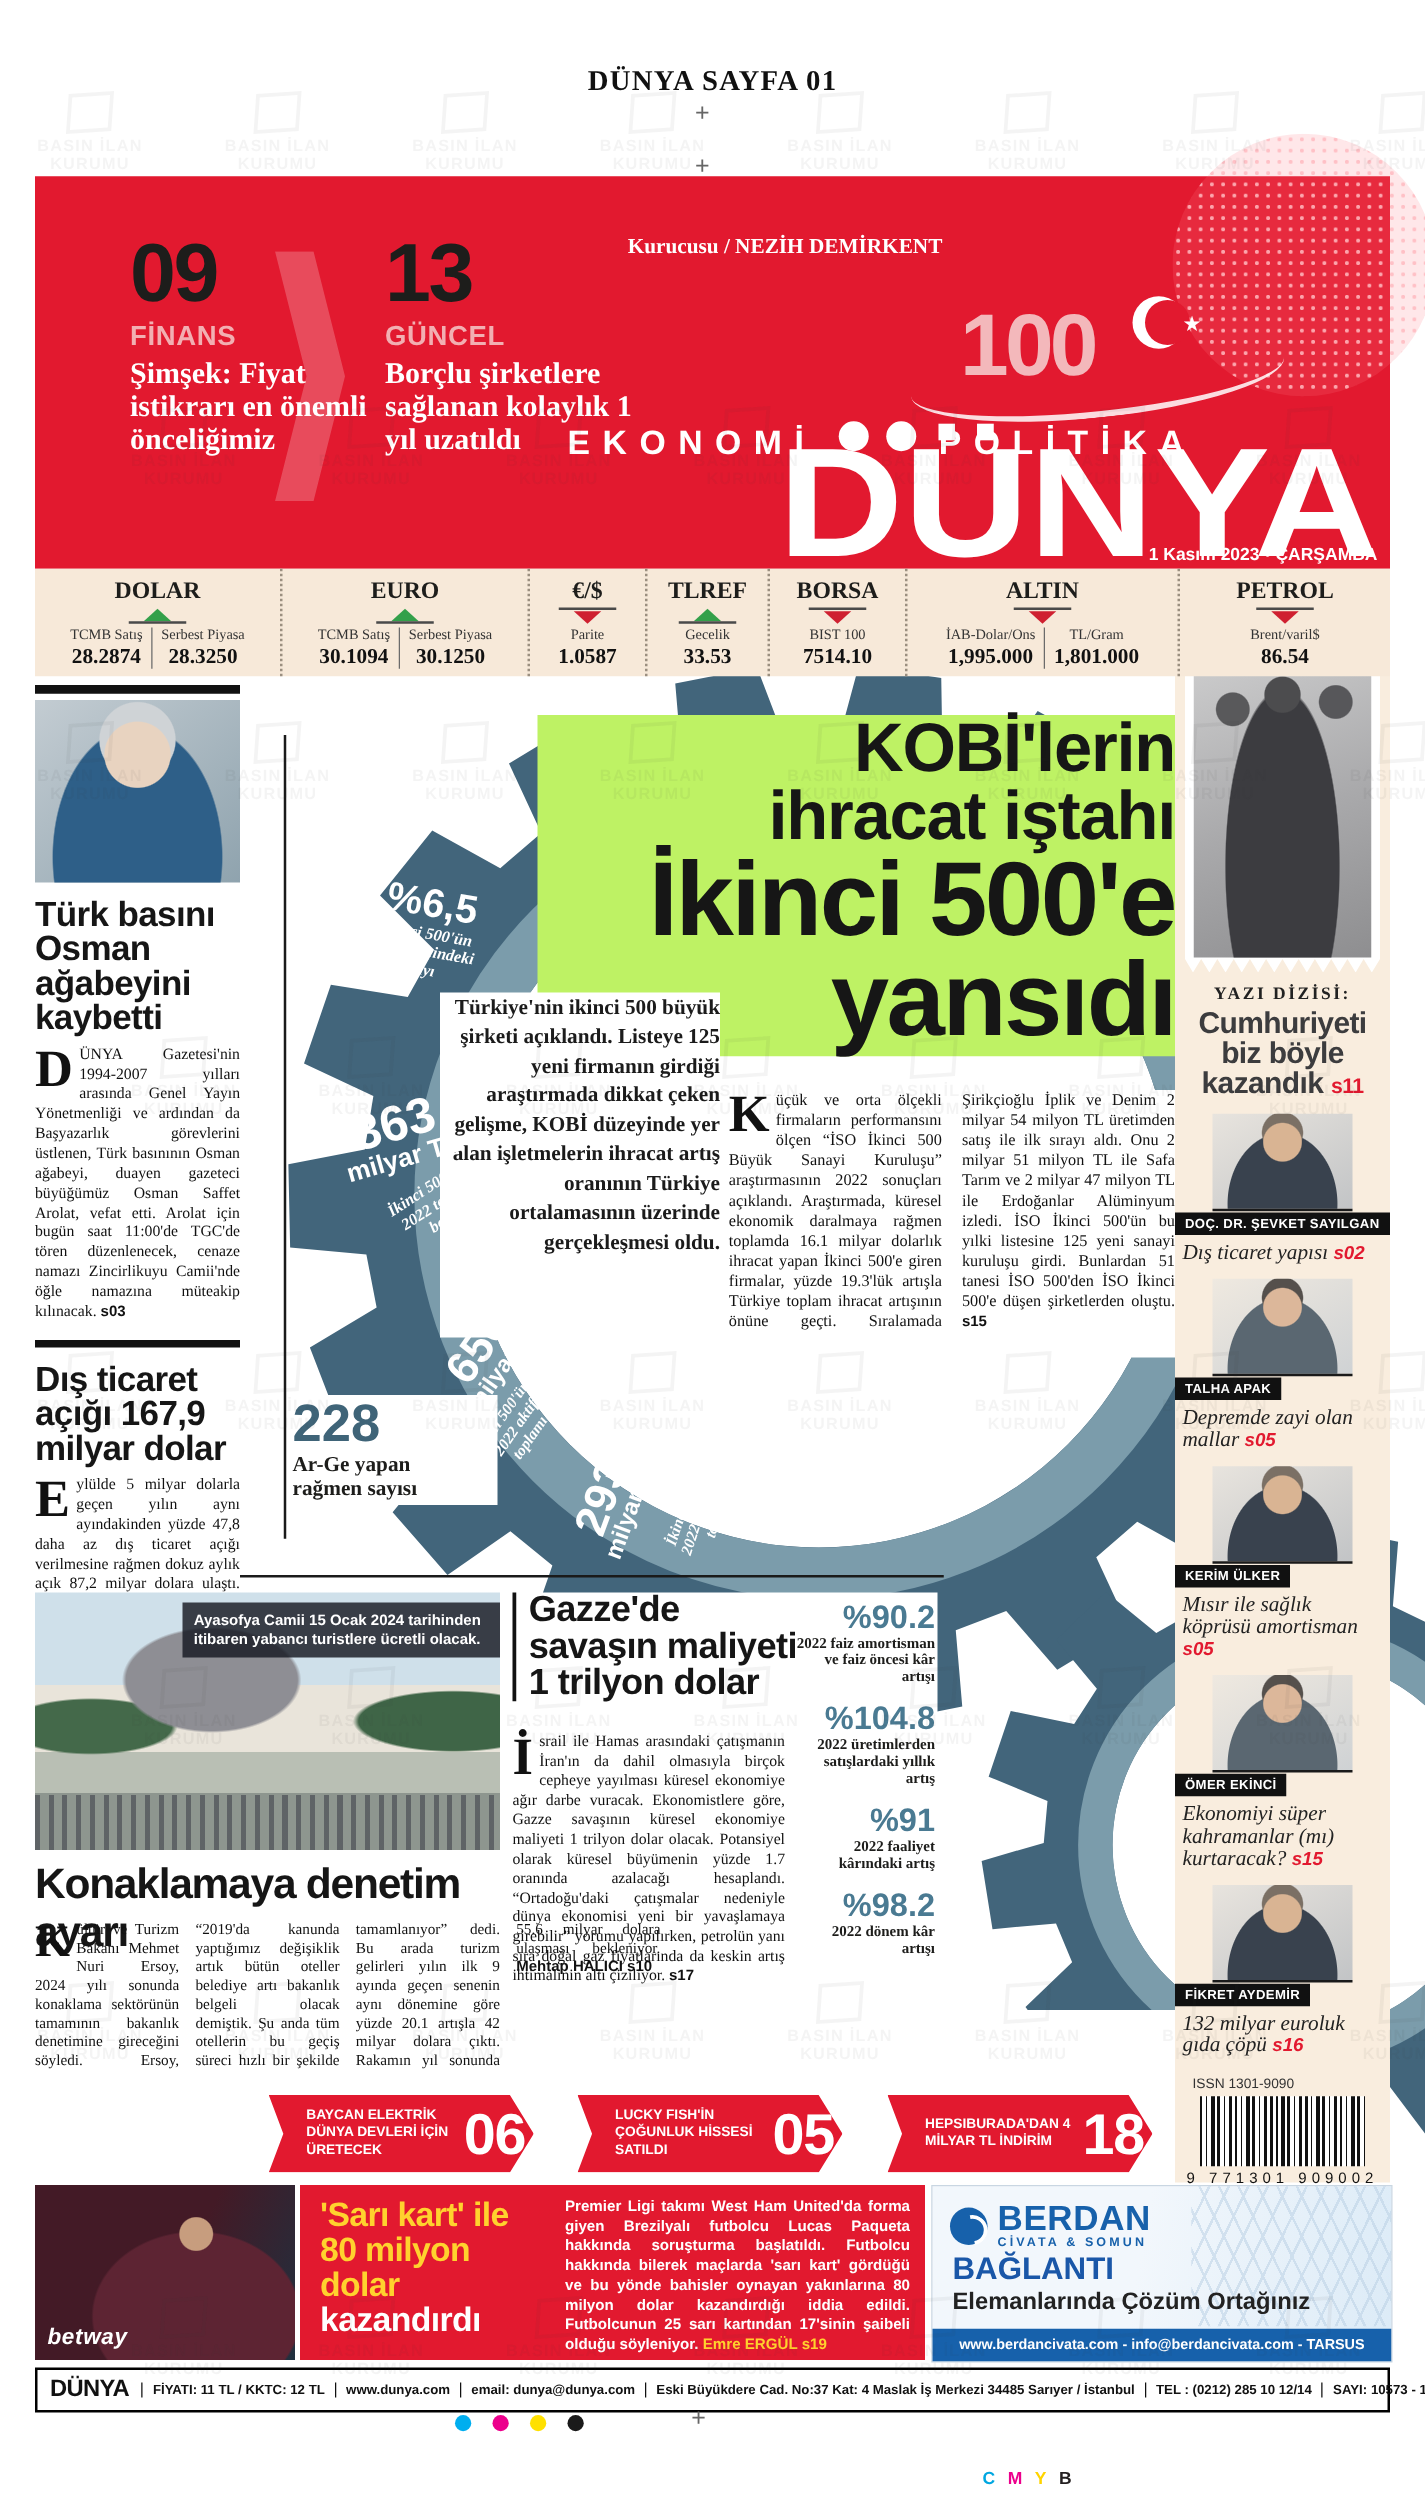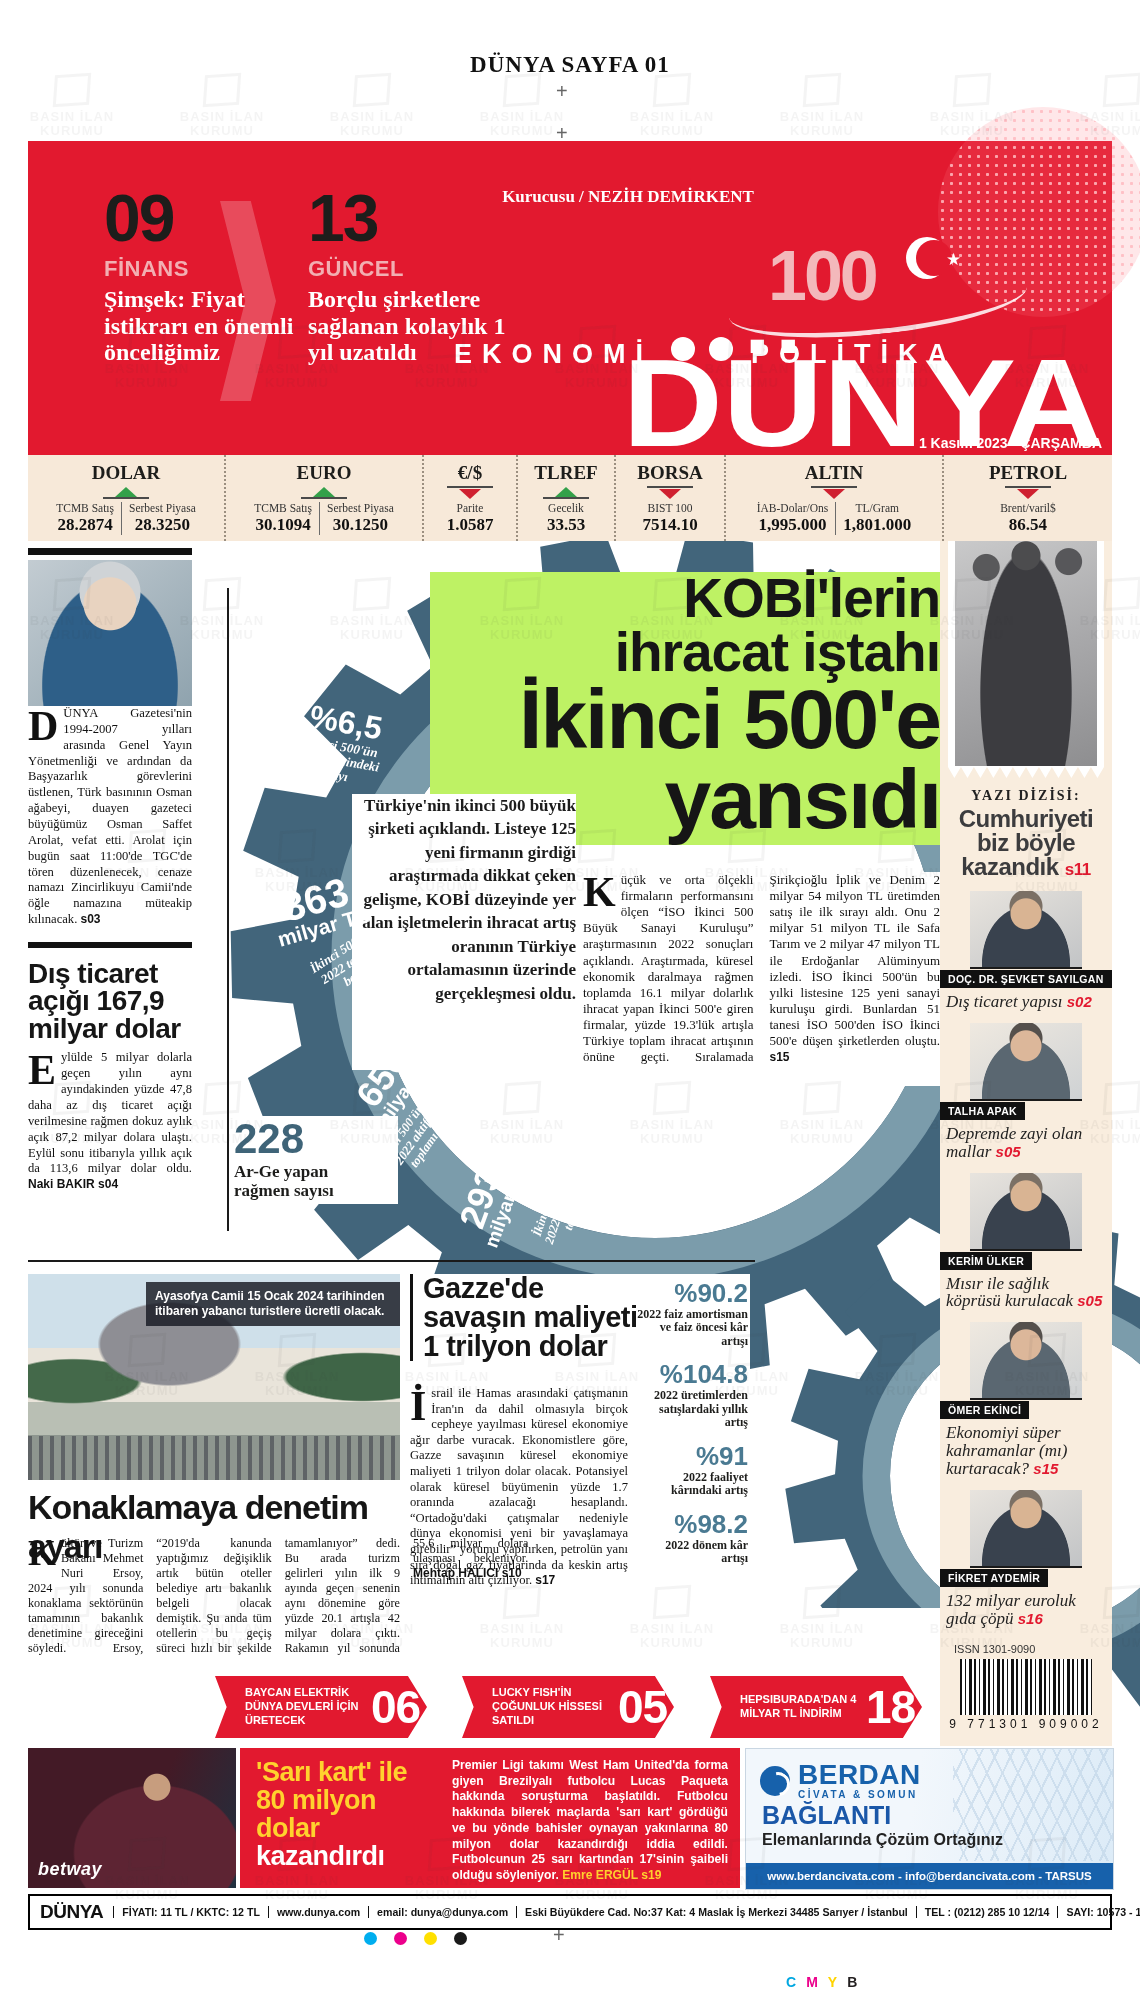--- a/index.html
+++ b/index.html
@@ -192,21 +192,21 @@
   .berdan::after{content:"";position:absolute;right:0;top:0;width:160px;height:112px;opacity:0.5;background:
     repeating-linear-gradient(64deg,transparent 0 12px,#b8cfe4 12px 14px),
     repeating-linear-gradient(116deg,transparent 0 12px,#b8cfe4 12px 14px);}
   .berdan-logo{position:absolute;left:14px;top:12px;display:flex;align-items:center;z-index:1;}
   .berdan-icon{width:30px;height:30px;border-radius:50%;background:#1761ab;position:relative;margin-right:8px;}
   .berdan-icon::after{content:"";position:absolute;left:6px;top:6px;width:18px;height:18px;border-radius:50%;
     border:3px solid #fff;border-left-color:transparent;border-bottom-color:transparent;transform:rotate(35deg);}
   .berdan-brand{color:#1761ab;font-weight:900;font-size:28px;letter-spacing:0.5px;line-height:1;}
   .berdan-sub{color:#1761ab;font-weight:700;font-size:10px;letter-spacing:2.5px;}
   .berdan-title{position:absolute;left:16px;top:52px;color:#1a57a8;font-weight:900;font-size:25px;z-index:1;}
-  .berdan-tag{position:absolute;left:16px;top:82px;color:#222;font-weight:700;font-size:16px;z-index:1;text-align:right;}
+  .berdan-tag{position:absolute;left:16px;top:82px;color:#222;font-weight:700;font-size:19px;z-index:1;text-align:right;}
   .berdan-strip{position:absolute;left:0;right:0;bottom:0;height:26px;background:#1761ab;color:#fff;
     font-weight:700;font-size:11.5px;display:flex;align-items:center;justify-content:center;z-index:1;}
 
   
   .footer{left:28px;top:1858px;width:1084px;height:36px;border:2px solid #000;background:#fff;z-index:5;
     display:flex;align-items:center;box-sizing:border-box;}
   .f-brand{font-weight:900;font-size:19px;letter-spacing:-0.5px;padding:0 10px;color:#111;}
   .f-item{font-weight:700;font-size:10.6px;color:#111;padding:0 8px;border-left:1.5px solid #111;white-space:nowrap;}
 
   
@@ -342,20 +342,21 @@
             <div class="mlabel">Brent/varil$</div>
             <div class="mvalue">86.54</div>
           </div>
         </div>
     </div>
   </div>
 
   <div class="abs left-col">
     <div class="secbar"></div>
     <div class="photo-osman"></div>
+    <div class="lc-h">Türk basını Osman ağabeyini kaybetti</div>
     <div class="lc-body"><span class="dropcap">D</span><span>ÜNYA Gazetesi'nin 1994-2007 yılları arasında Genel Yayın Yönetmenliği ve ardından da Başyazarlık görevlerini üstlenen, Türk basınının Osman ağabeyi, duayen gazeteci büyüğümüz Osman Saffet Arolat, vefat etti. Arolat için bugün saat 11:00'de TGC'de tören düzenlenecek, cenaze namazı Zincirlikuyu Camii'nde öğle namazına müteakip kılınacak. </span><b class="refbold">s03</b></div>
     <div class="lc-div"></div>
     <div class="lc-h">Dış ticaret açığı 167,9 milyar dolar</div>
     <div class="lc-body"><span class="dropcap">E</span><span>ylülde 5 milyar dolarla geçen yılın aynı ayındakinden yüzde 47,8 daha az dış ticaret açığı verilmesine rağmen dokuz aylık açık 87,2 milyar dolara ulaştı. Eylül sonu itibarıyla yıllık açık da 113,6 milyar dolar oldu. </span><b class="refbold"><span>Naki BAKIR</span> <span>s04</span></b></div>
   </div>
   <div class="abs vrule" style="left:227px;top:552px;height:643px;width:1.5px;"></div>
 
   <div class="abs main-headline">
     <div class="mh1">KOBİ'lerin</div>
     <div class="mh1">ihracat iştahı</div>
@@ -410,21 +411,21 @@
       <div class="colm-title serif"><span>Dış ticaret yapısı</span> <span class="redref">s02</span></div>
     </div>
     <div class="colm">
       <div class="portrait"></div>
       <div class="colm-name">TALHA APAK</div>
       <div class="colm-title serif"><span>Depremde zayi olan mallar</span> <span class="redref">s05</span></div>
     </div>
     <div class="colm">
       <div class="portrait"></div>
       <div class="colm-name">KERİM ÜLKER</div>
-      <div class="colm-title serif"><span>Mısır ile sağlık köprüsü kurulacak</span> <span class="redref">s05</span></div>
+      <div class="colm-title serif"><span>Mısır ile sağlık köprüsü amortisman</span> <span class="redref">s05</span></div>
     </div>
     <div class="colm">
       <div class="portrait"></div>
       <div class="colm-name">ÖMER EKİNCİ</div>
       <div class="colm-title serif"><span>Ekonomiyi süper kahramanlar (mı) kurtaracak?</span> <span class="redref">s15</span></div>
     </div>
     <div class="colm">
       <div class="portrait"></div>
       <div class="colm-name">FİKRET AYDEMİR</div>
       <div class="colm-title serif"><span>132 milyar euroluk gıda çöpü</span> <span class="redref">s16</span></div>

